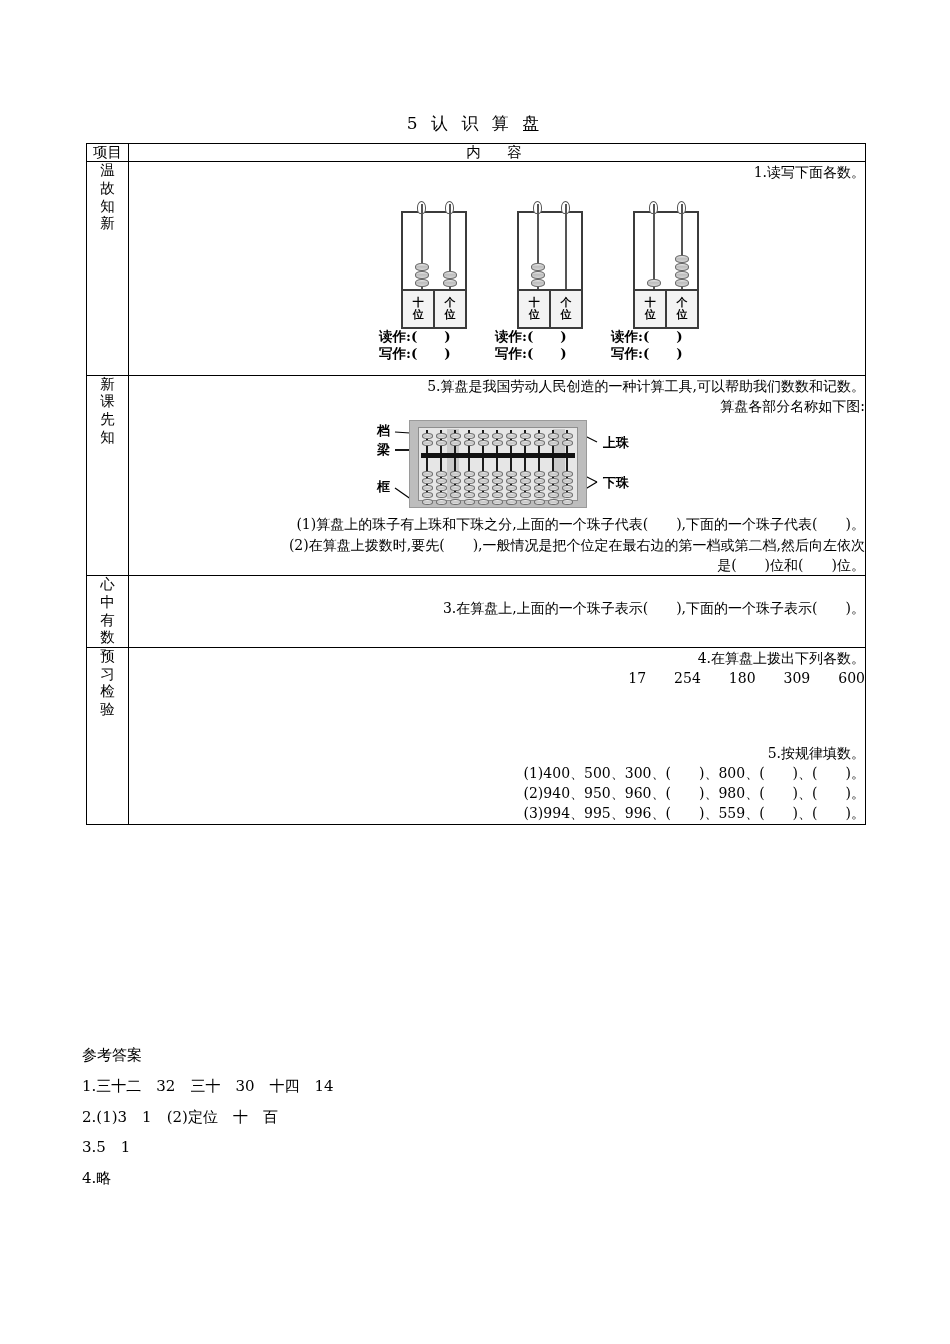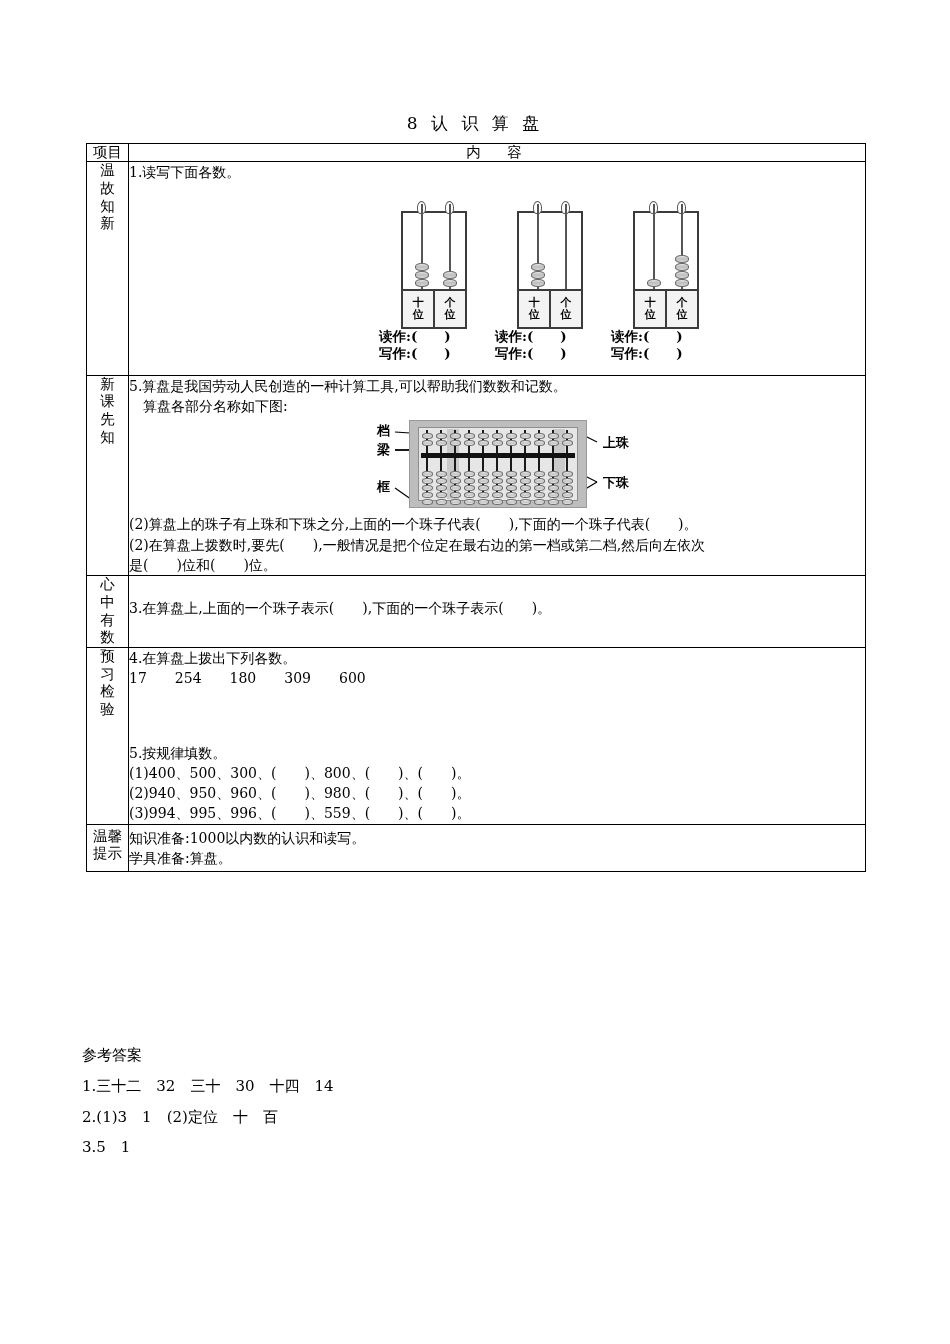--- a/index.html
+++ b/index.html
@@ -73,20 +73,21 @@
     justify-content: center;
     height: 100%;
   }
   .vlabel-inner span { display: block; }
 
   .content {
     font-size: 14px;
     line-height: 1.45;
     padding: 4px 6px 5px 8px;
     position: relative;
+    text-align: right;
   }
   .content p { margin: 0; }
   .indent { padding-left: 14px; }
 
   
   .counters-wrap {
     position: relative;
     height: 150px;
   }
   .counter {
@@ -236,21 +237,21 @@
     line-height: 2.05;
   }
   .answers .ans-title { font-size: 15px; }
   .answers .ans-line { white-space: pre; }
 </style>
 </head>
 <body>
 
 <div class="page">
 
-  <div class="doc-title">8  认 识 算 盘</div>
+  <div class="doc-title">5  认 识 算 盘</div>
 
   <table class="sheet">
     <colgroup>
         <col class="col-label">
         <col>
       </colgroup>
     <tbody>
 
       <tr>
         <td class="hdr-cell">项目</td>
@@ -486,21 +487,21 @@
                 <div class="abead" style="left:128.5px; top:71px;"></div>
                 <div class="abead" style="left:142.5px; top:43px;"></div>
                 <div class="abead" style="left:142.5px; top:50px;"></div>
                 <div class="abead" style="left:142.5px; top:57px;"></div>
                 <div class="abead" style="left:142.5px; top:64px;"></div>
                 <div class="abead" style="left:142.5px; top:71px;"></div>
               </div>
             </div>
           </div>
 
-          <p>(2)算盘上的珠子有上珠和下珠之分,上面的一个珠子代表(　　),下面的一个珠子代表(　　)。</p>
+          <p>(1)算盘上的珠子有上珠和下珠之分,上面的一个珠子代表(　　),下面的一个珠子代表(　　)。</p>
           <p>(2)在算盘上拨数时,要先(　　),一般情况是把个位定在最右边的第一档或第二档,然后向左依次</p>
           <p>是(　　)位和(　　)位。</p>
         </td>
       </tr>
 
       <tr>
         <td class="vlabel">
           <div class="vlabel-inner">
             <span>心</span>
             <span>中</span>
@@ -526,36 +527,25 @@
           <p>4.在算盘上拨出下列各数。</p>
           <p>17　　254　　180　　309　　600</p>
           <div style="height:54px;"></div>
           <p>5.按规律填数。</p>
           <p>(1)400、500、300、(　　)、800、(　　)、(　　)。</p>
           <p>(2)940、950、960、(　　)、980、(　　)、(　　)。</p>
           <p>(3)994、995、996、(　　)、559、(　　)、(　　)。</p>
         </td>
       </tr>
 
-      <tr>
-        <td class="vlabel" style="padding-top:3px; padding-bottom:3px;">
-          <div class="vlabel-inner">
-            <span>温馨</span>
-            <span>提示</span>
-          </div>
-        </td>
-        <td class="content" style="padding-top:3px; padding-bottom:3px;">
-          <p>知识准备:1000以内数的认识和读写。</p>
-          <p>学具准备:算盘。</p>
-        </td>
-      </tr>
 
     </tbody>
   </table>
 
   <div class="answers">
     <div class="ans-title">参考答案</div>
     <div class="ans-line">1.三十二　32　三十　30　十四　14</div>
     <div class="ans-line">2.(1)3　1　(2)定位　十　百</div>
     <div class="ans-line">3.5　1</div>
+    <div class="ans-line">4.略</div>
   </div>
 
 </div>
 
 </body></html>

